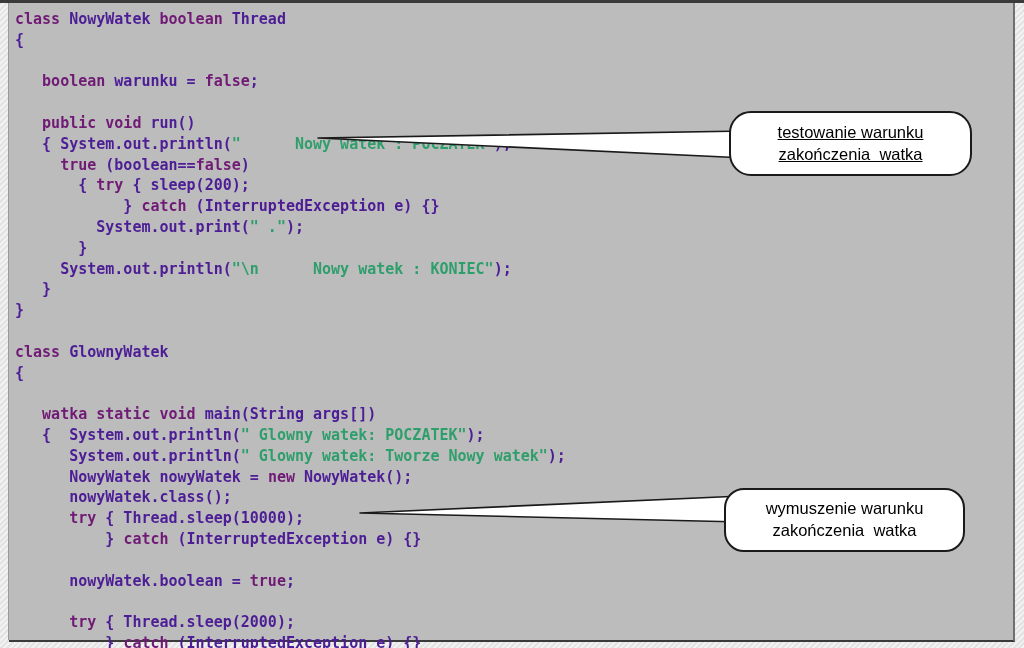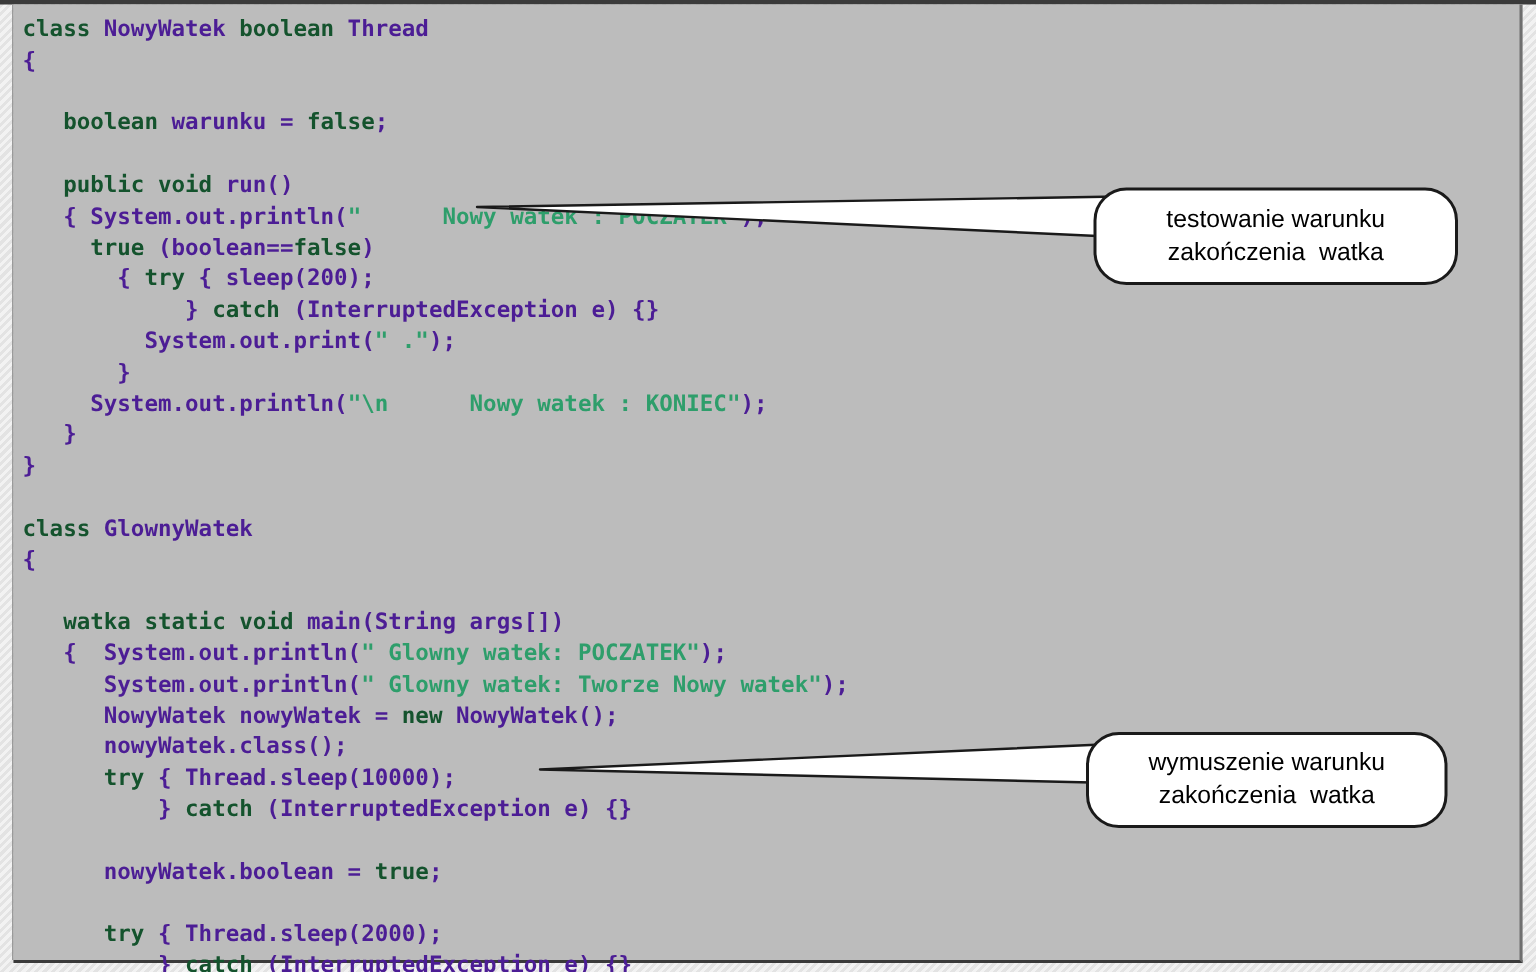--- a/index.html
+++ b/index.html
@@ -50,21 +50,21 @@
     top: 6px;
     margin: 0;
     font-family: "DejaVu Sans Mono", monospace;
     font-size: 15px;
     font-weight: bold;
     line-height: 20.8px;
     color: #111111;
     white-space: pre;
     letter-spacing: 0px;
   }
-  .kw   { color: #14532d; }
+  .kw   { color: #701a75; }
   .str  { color: #2e9e6b; }
   .plain{ color: #4c1d95; }
 
   
   .callout {
     position: absolute;
     background: #ffffff;
     border: 2px solid #1a1a1a;
     border-radius: 22px;
     box-sizing: border-box;
@@ -73,22 +73,22 @@
     align-items: center;
     justify-content: center;
     font-family: "Liberation Sans", sans-serif;
     font-size: 16.5px;
     color: #000000;
     line-height: 1.33;
     z-index: 3;
   }
   .callout .cl-line { display: block; white-space: pre; }
 
-  #callout-1 { left: 729px; top: 125px; width: 243px; height: 65px; }
-  #callout-2 { left: 724px; top: 488px; width: 241px; height: 64px; }
+  #callout-1 { left: 729px; top: 111px; width: 243px; height: 65px; text-decoration: underline; }
+  #callout-2 { left: 724px; top: 488px; width: 241px; height: 64px; border-radius: 20px; }
 
   
   #tails {
     position: absolute;
     left: 0; top: 0;
     width: 1024px; height: 648px;
     z-index: 2;
     pointer-events: none;
   }
 </style>

